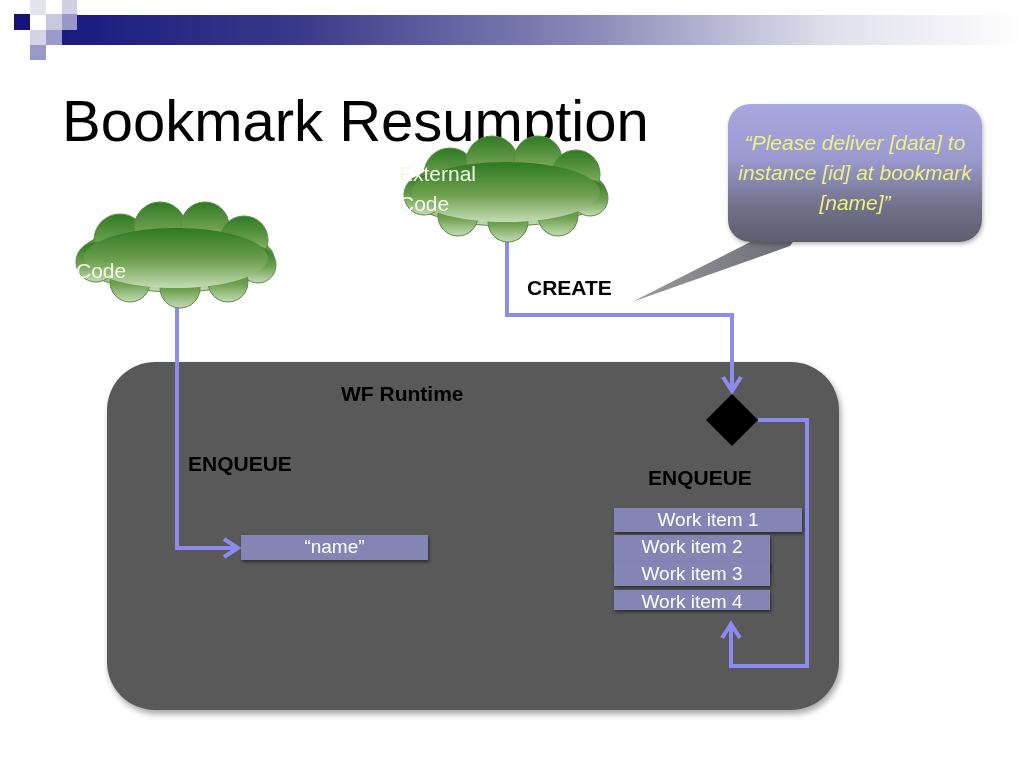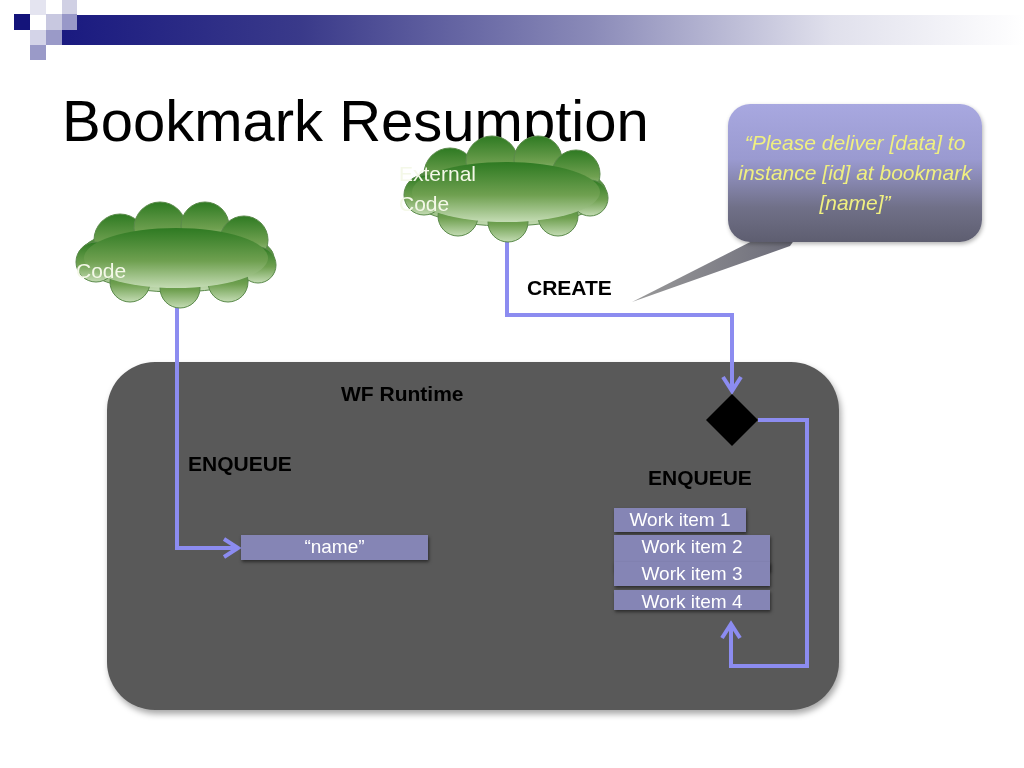--- a/index.html
+++ b/index.html
@@ -114,16 +114,16 @@
   <div class="cloud-text" style="top:0;">External</div>
   <div class="cloud-text" style="top:30px;">Code</div>
 </div>
 
 <div class="abs lbl" style="left:527px;top:276px;">CREATE</div>
 <div class="abs lbl" style="left:188px;top:452px;">ENQUEUE</div>
 <div class="abs lbl" style="left:648px;top:466px;">ENQUEUE</div>
 
 <div class="abs box" style="left:241px;top:535px;width:187px;height:25px;">“name”</div>
 
-<div class="abs box" style="left:614px;top:508px;width:132px;height:24px;">Work item 1</div>
+<div class="abs box" style="left:614px;top:508px;width:188px;height:24px;">Work item 1</div>
 <div class="abs box" style="left:614px;top:535px;width:156px;height:36px;">Work item 2</div>
 <div class="abs box" style="left:614px;top:562px;width:156px;height:24px;">Work item 3</div>
 <div class="abs box" style="left:614px;top:590px;width:156px;height:20px;">Work item 4</div>
 
 </body></html>

